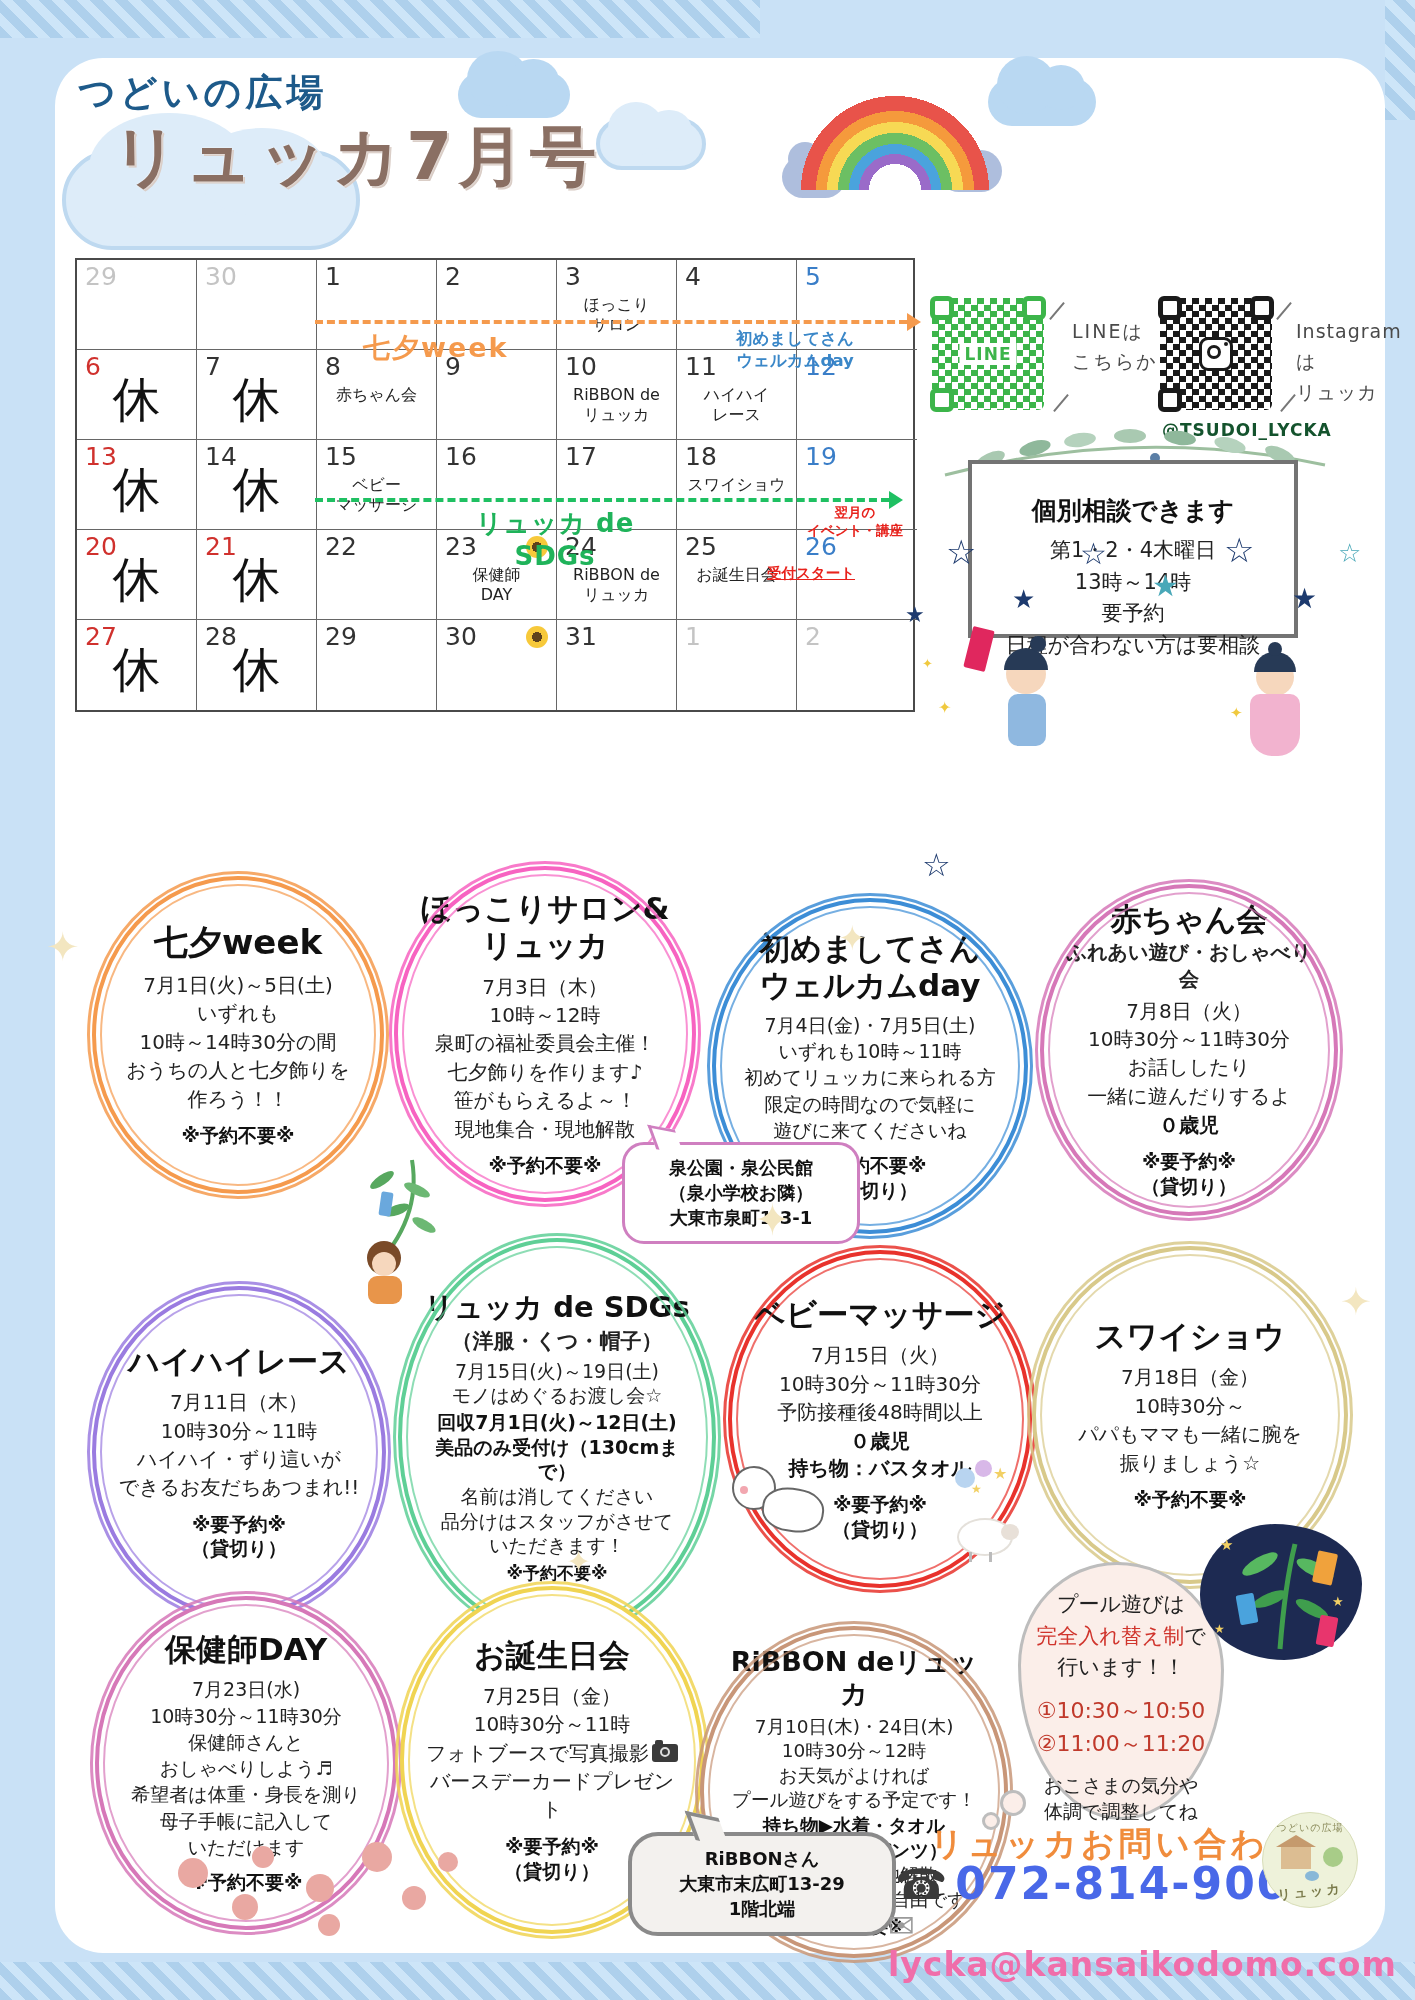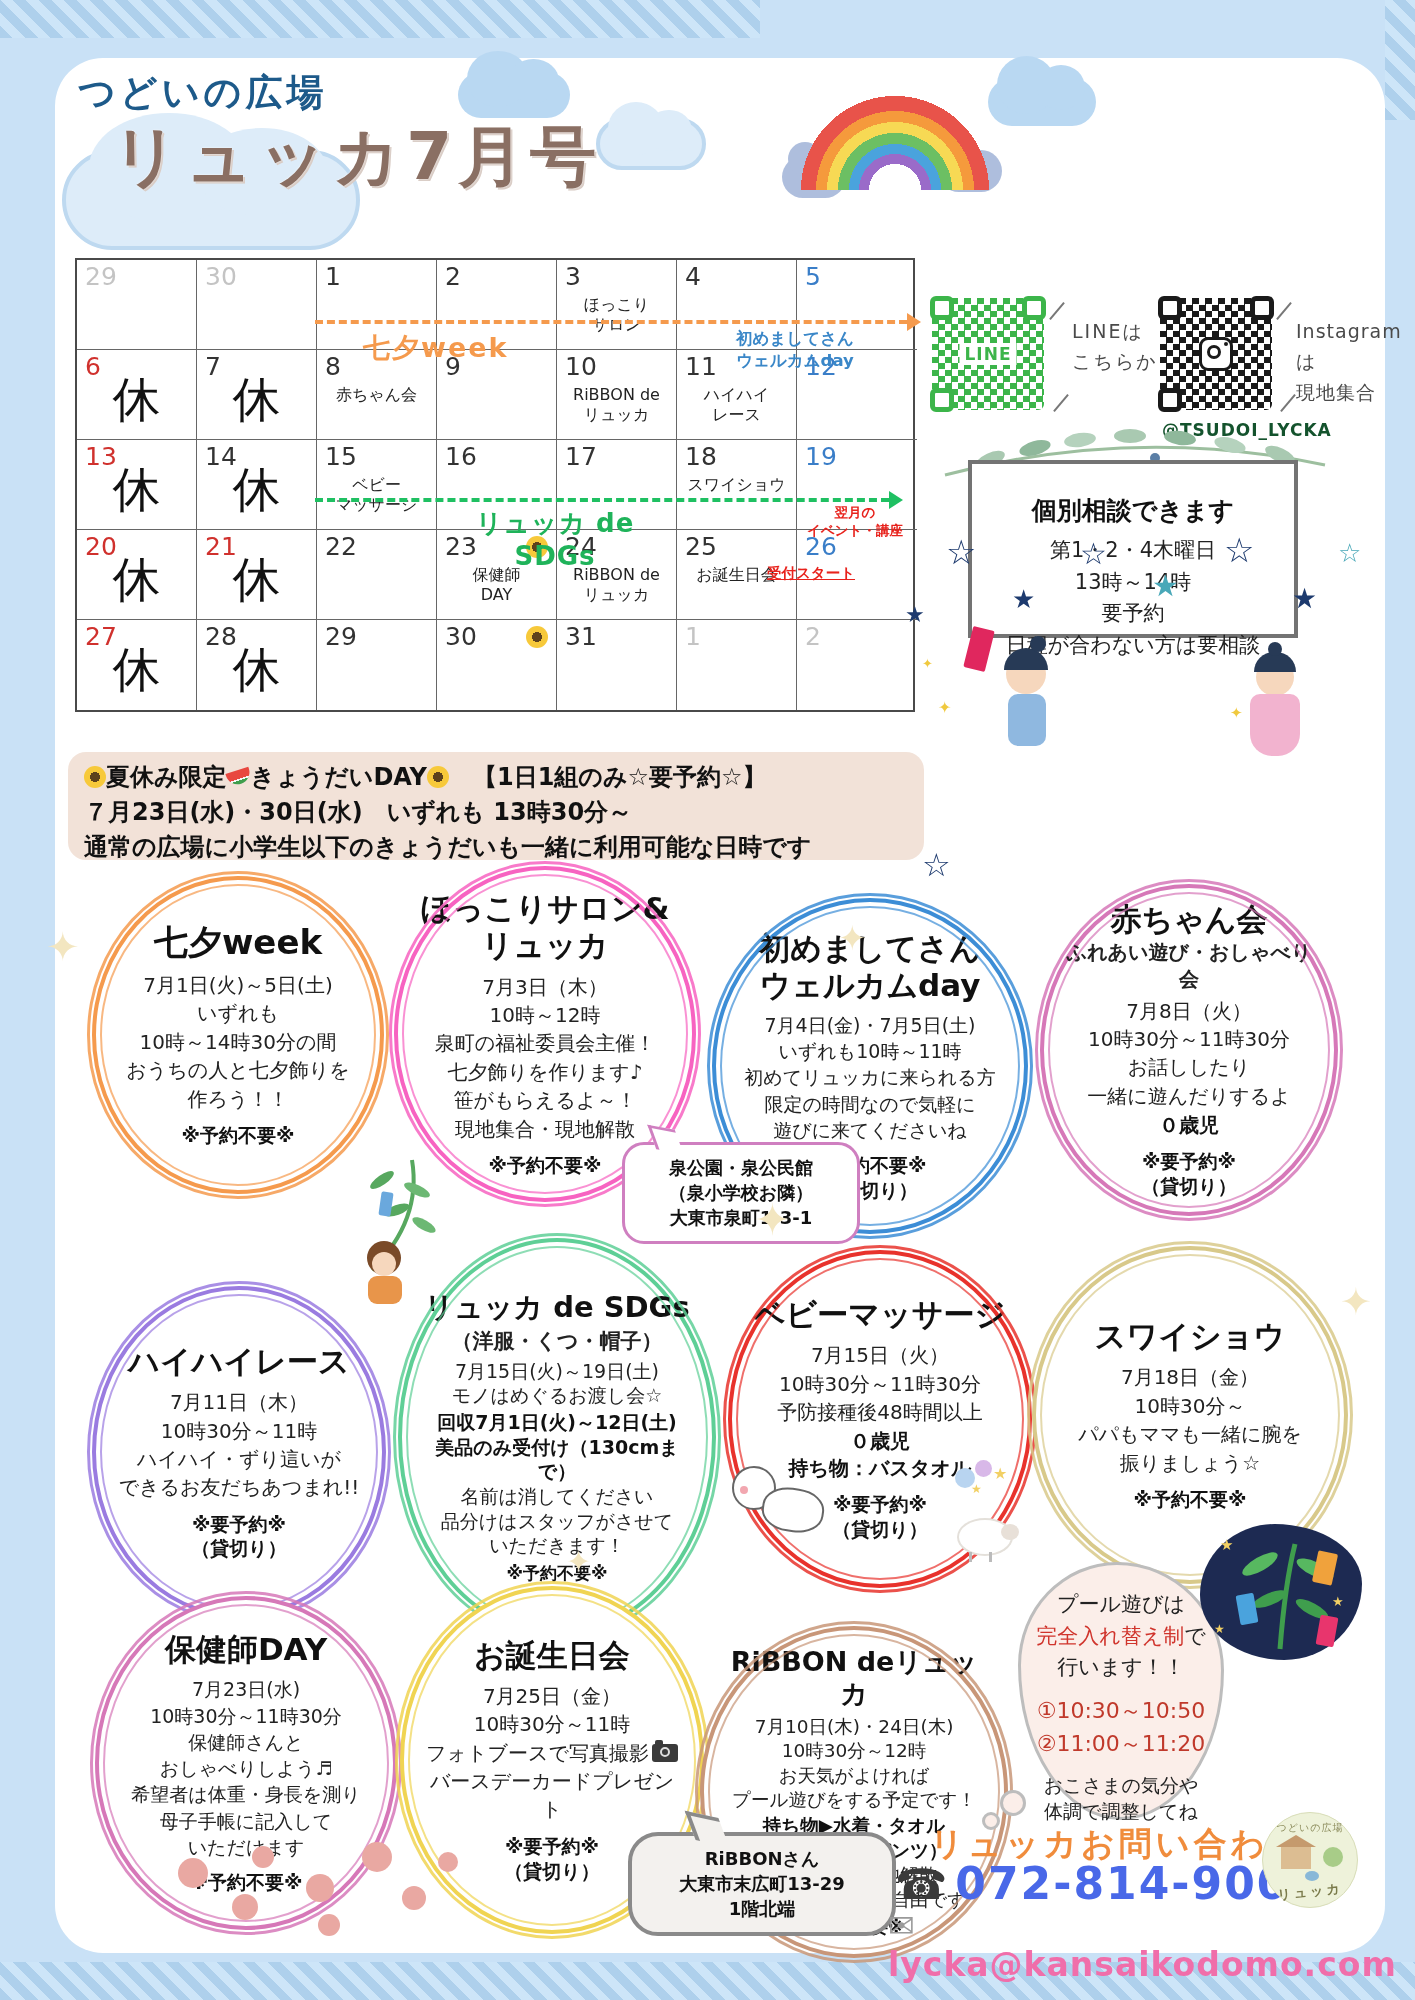--- a/index.html
+++ b/index.html
@@ -360,21 +360,21 @@
 こちらから</div>
   <div class="qr" style="left:1160px;top:298px;color:#1a1a1a;">
     <span class="f tl"></span>
       <span class="f tr"></span>
       <span class="f bl"></span>
     <span class="insta-glyph"></span>
   </div>
   <div class="sl" style="left:1283px;top:300px;"></div>
   <div class="sl" style="left:1287px;top:392px;"></div>
   <div class="qr-caption" style="left:1296px;top:316px;letter-spacing:1px;">Instagramは
-現地集合</div>
+リュッカ</div>
   <div class="handle" style="left:1162px;top:420px;">@TSUDOI_LYCKA</div>
 
   <svg class="deco" style="left:940px;top:420px;" width="390" height="70" viewBox="0 0 390 70">
     <path d="M5 55 Q195 5 385 45" stroke="#9dbf9f" stroke-width="3" fill="none"></path>
     <ellipse cx="50" cy="40" rx="16" ry="7" fill="#a9c9b1" transform="rotate(-25 50 40)"></ellipse>
     <ellipse cx="95" cy="28" rx="16" ry="7" fill="#8fb89b" transform="rotate(-15 95 28)"></ellipse>
     <ellipse cx="140" cy="20" rx="16" ry="7" fill="#b5d2bd" transform="rotate(-8 140 20)"></ellipse>
     <ellipse cx="190" cy="16" rx="16" ry="7" fill="#a9c9b1"></ellipse>
     <ellipse cx="240" cy="18" rx="16" ry="7" fill="#8fb89b" transform="rotate(8 240 18)"></ellipse>
     <ellipse cx="290" cy="25" rx="16" ry="7" fill="#b5d2bd" transform="rotate(15 290 25)"></ellipse>
@@ -410,25 +410,20 @@
   <span class="star" style="left:922px;top:846px;color:#1d3a6e;font-size:32px;">☆</span>
   <span class="star" style="left:946px;top:532px;color:#1d3a6e;font-size:34px;">☆</span>
   <span class="star" style="left:1012px;top:584px;color:#1d3a6e;font-size:26px;">★</span>
   <span class="star" style="left:1080px;top:536px;color:#1d3a6e;font-size:30px;">☆</span>
   <span class="star" style="left:1152px;top:568px;color:#49a8b8;font-size:30px;">★</span>
   <span class="star" style="left:1224px;top:530px;color:#1d3a6e;font-size:34px;">☆</span>
   <span class="star" style="left:1292px;top:582px;color:#1d3a6e;font-size:28px;">★</span>
   <span class="star" style="left:1338px;top:538px;color:#49a8b8;font-size:26px;">☆</span>
   <span class="star" style="left:905px;top:602px;color:#1d3a6e;font-size:22px;">★</span>
 
-  <div class="banner">
-    <div><span class="sunf"></span><span>夏休み限定</span><span class="suika"></span><span>きょうだいDAY</span><span class="sunf"></span>　<span>【1日1組のみ☆要予約☆】</span></div>
-    <div>７月23日(水)・30日(水)　いずれも 13時30分～</div>
-    <div>通常の広場に小学生以下のきょうだいも一緒に利用可能な日時です</div>
-  </div>
 
   <div class="circle c1">
     <div class="ct1">七夕week</div>
     <div class="cbody">7月1日(火)～5日(土)
 いずれも
 10時～14時30分の間
 おうちの人と七夕飾りを
 作ろう！！</div>
     <div class="cnote">※予約不要※</div>
   </div>

